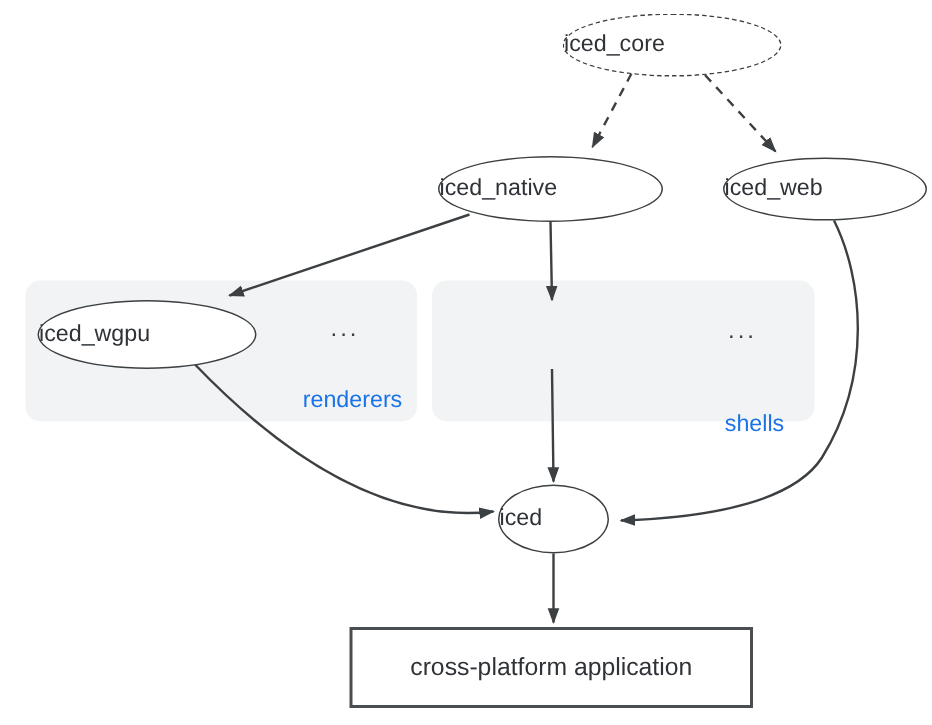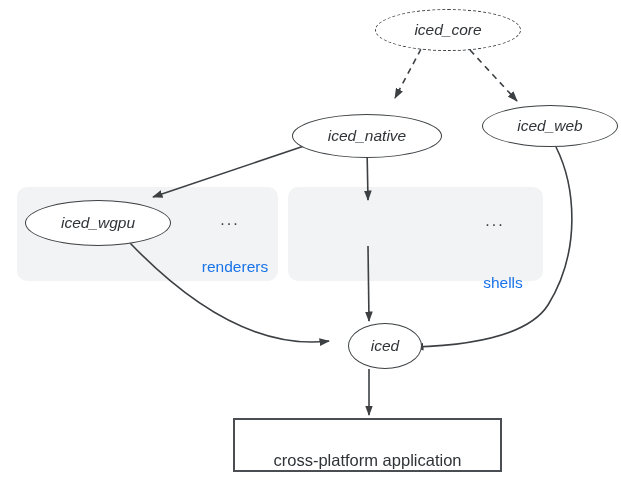--- a/index.html
+++ b/index.html
@@ -15,33 +15,32 @@
     position:absolute;
     background:#f1f3f4;
     border-radius:10px;
   }
   .edges{position:absolute;left:0;top:0;z-index:2;}
   .node{
     position:absolute;
     background:#ffffff;
     border:1.6px solid #3c4043;
     border-radius:50%;
-    display:flex;align-items:center;justify-content:center;
+    display:flex;align-items:center;justify-content:flex-start;
     font-size:15.5px;
     z-index:3;
     box-sizing:border-box;
     white-space:nowrap;
-    font-style:italic;
   }
   .node.dashed{border-style:dashed;}
   .rectnode{
     position:absolute;
     background:#ffffff;
     border:2px solid #4a4e52;
-    display:flex;align-items:flex-end;justify-content:center;
+    display:flex;align-items:center;justify-content:center;
     font-size:16.5px;
     z-index:3;
     box-sizing:border-box;
   }
   .ellipsis{
     position:absolute;
     font-size:16px;
     color:#3c4043;
     letter-spacing:2px;
     z-index:3;
@@ -85,34 +84,34 @@
 
     <path d="M556,147 C575,185 582,250 548,305 C530,333 478,345 414,347" fill="none" stroke="#3c4043" stroke-width="1.6" marker-end="url(#arrow)"></path>
 
     <path d="M369,369 L369,415" fill="none" stroke="#3c4043" stroke-width="1.6" marker-end="url(#arrow)"></path>
   </svg>
 
   <div class="node dashed" style="left:375px;top:9px;width:146px;height:42px;">
     <span>iced_core</span>
   </div>
 
-  <div class="node" style="left:292px;top:114px;width:150px;height:44px;">
+  <div class="node" style="left:292px;top:104px;width:150px;height:44px;">
     <span>iced_native</span>
   </div>
 
   <div class="node" style="left:482px;top:105px;width:136px;height:42px;">
     <span>iced_web</span>
   </div>
 
   <div class="node" style="left:25px;top:200px;width:146px;height:46px;">
     <span>iced_wgpu</span>
   </div>
 
 
-  <div class="node" style="left:348px;top:323px;width:74px;height:46px;">
+  <div class="node" style="left:332px;top:323px;width:74px;height:46px;">
     <span>iced</span>
   </div>
 
   <div class="rectnode" style="left:233px;top:418px;width:269px;height:54px;">
     <span>cross-platform application</span>
   </div>
 
   <div class="ellipsis" style="left:230px;top:220px;">...</div>
   <div class="ellipsis" style="left:495px;top:221px;">...</div>
 

